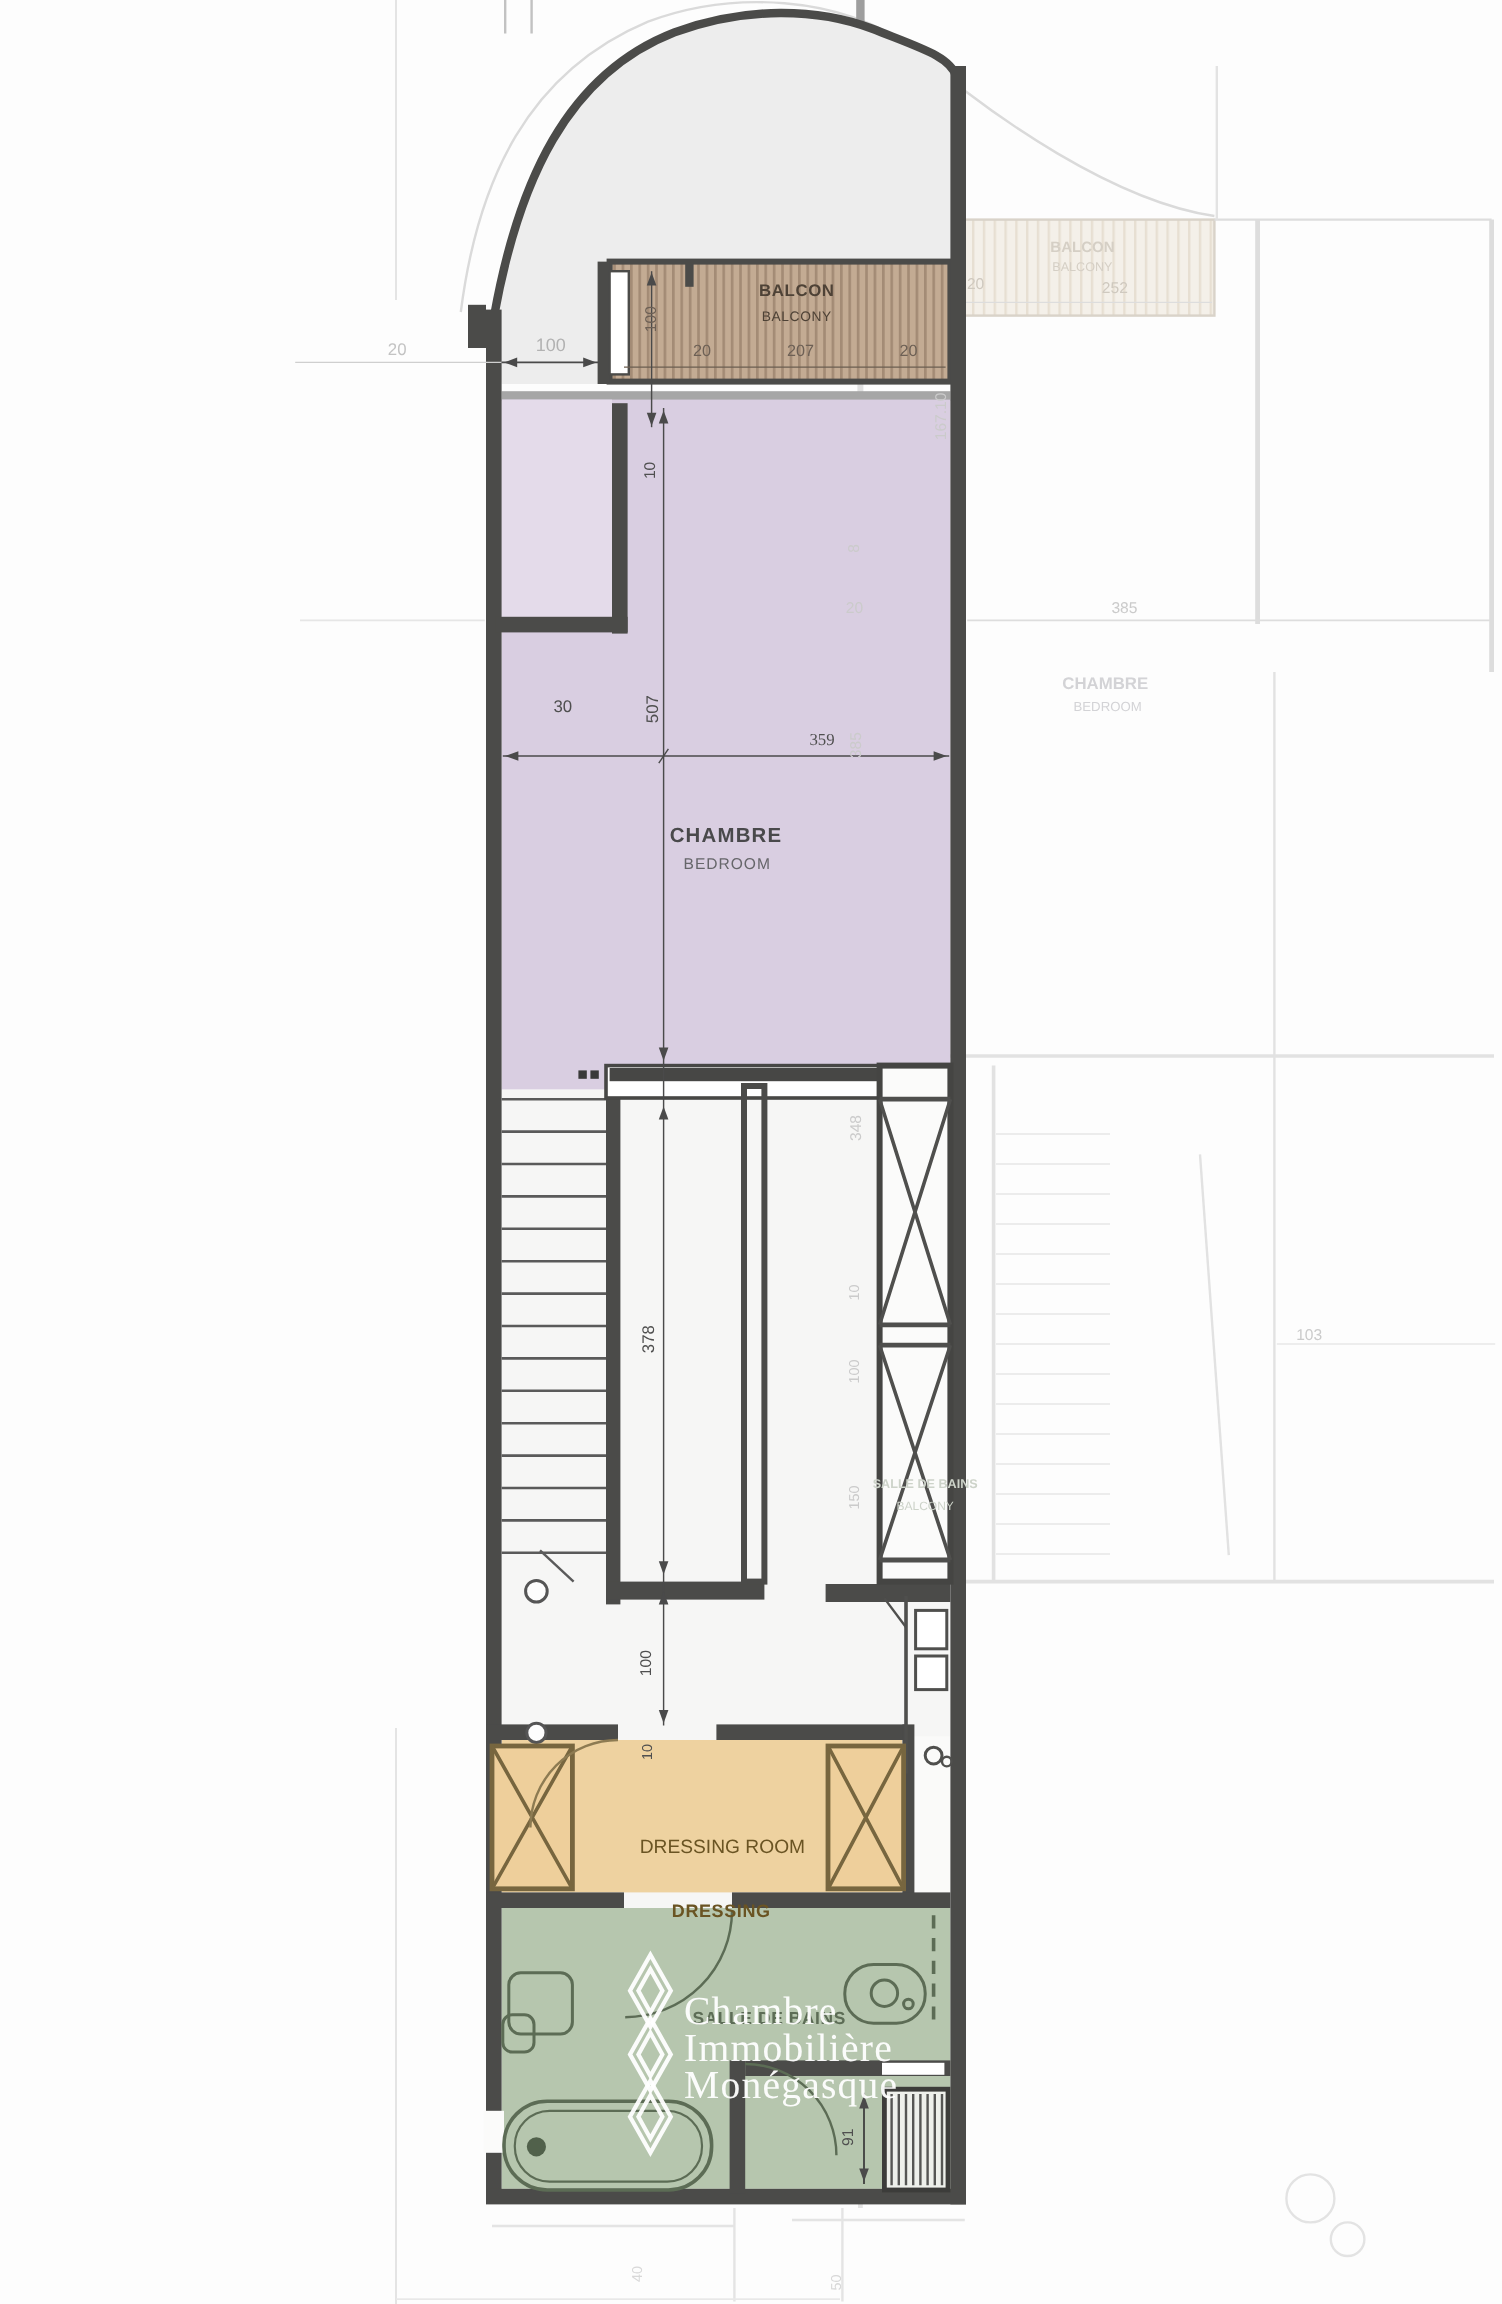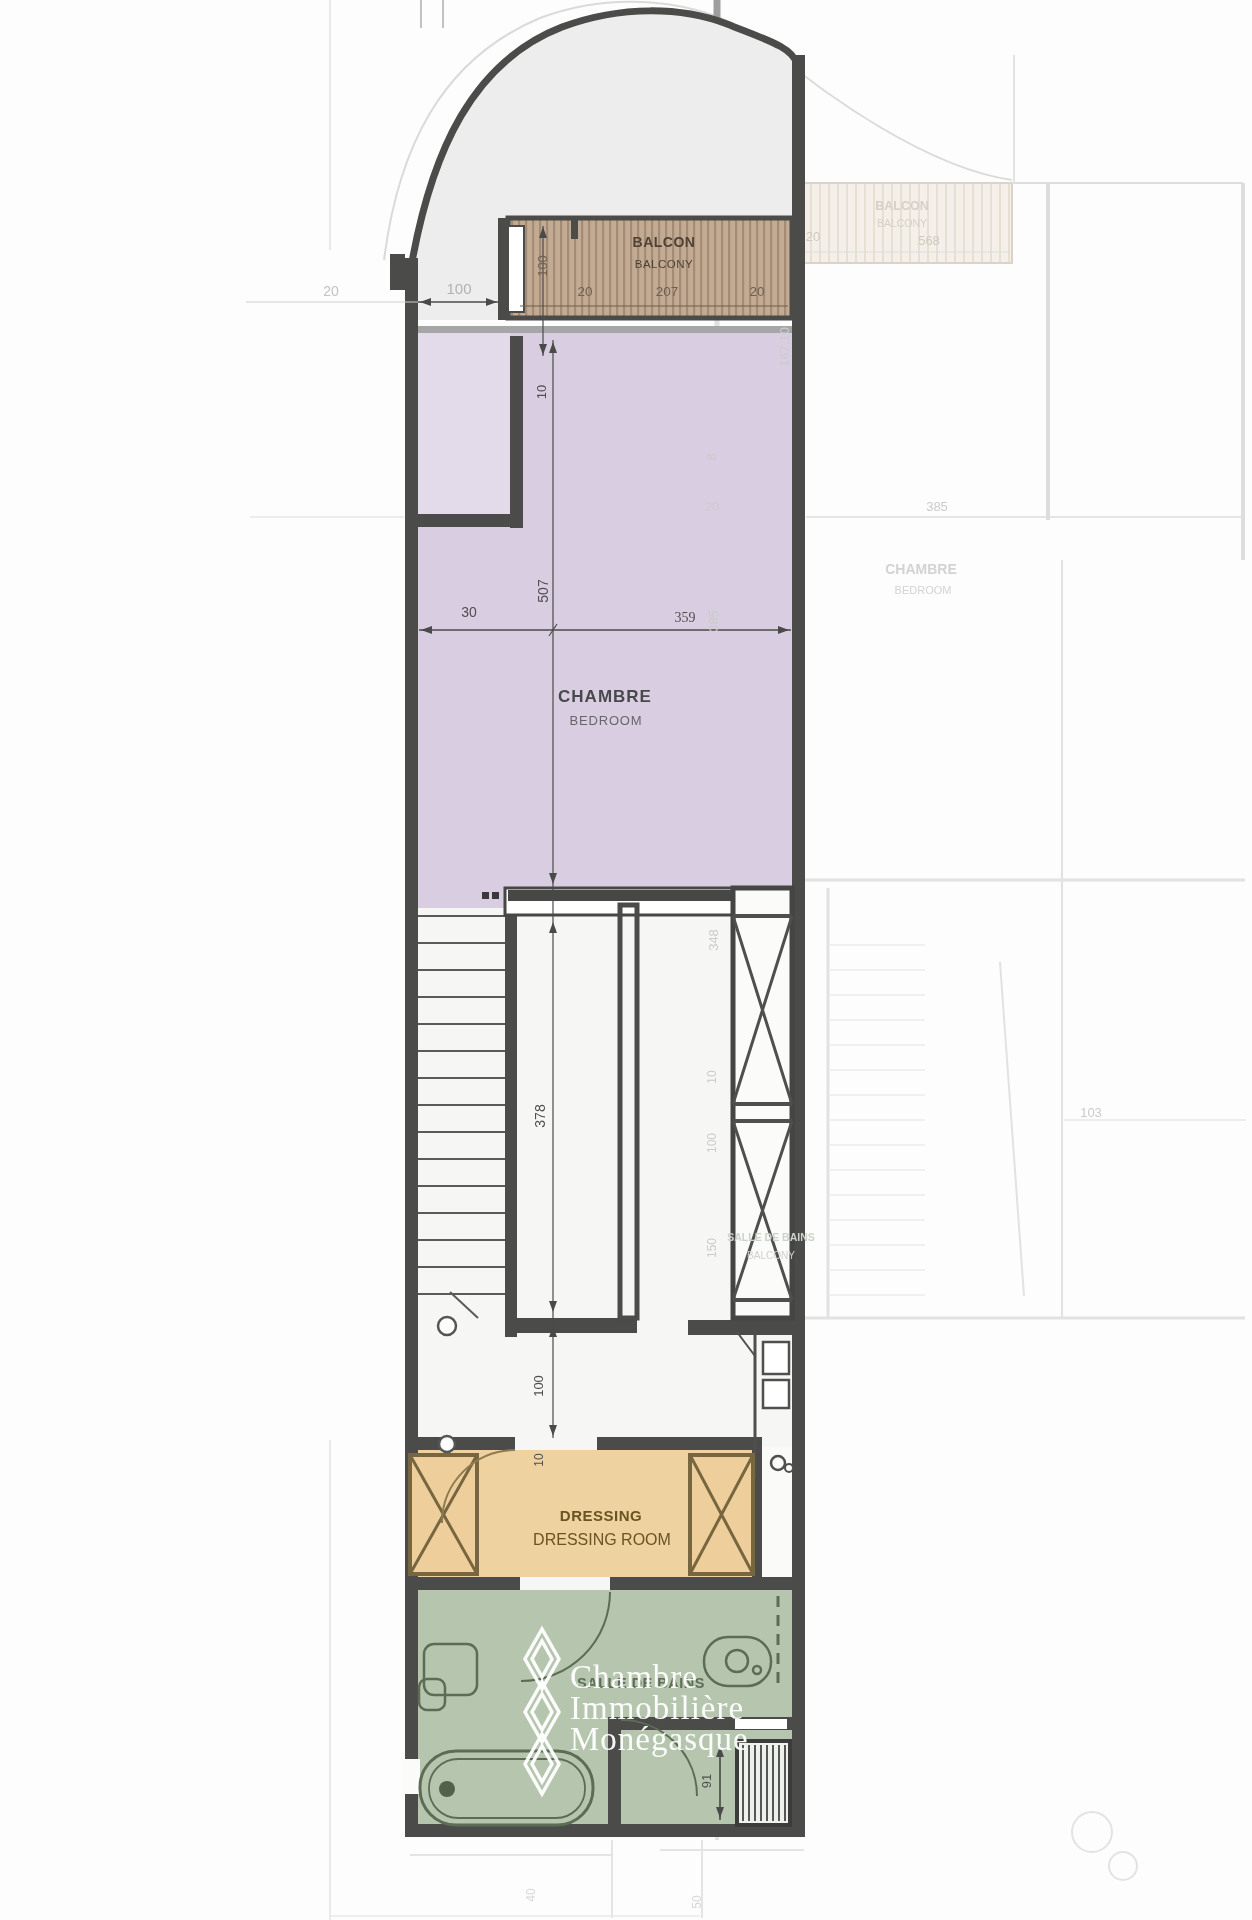--- a/index.html
+++ b/index.html
@@ -202,40 +202,40 @@
 
   <span class="t fade1" style="left:331px;top:291px;">20</span>
   <span class="t fade2" style="left:459px;top:288px;font-size:15px;">100</span>
   <span class="t dimb" style="left:585px;top:292px;">20</span>
   <span class="t dimb" style="left:667px;top:292px;">207</span>
   <span class="t dimb" style="left:757px;top:292px;">20</span>
   <span class="t rot dimb" style="left:542px;top:266px;font-size:13px;">100</span>
   <span class="t rot dim" style="left:541px;top:392px;font-size:13px;">10</span>
 
   <span class="t rot dim" style="left:543px;top:591px;">507</span>
-  <span class="t dim" style="left:469px;top:612px;text-align:right;">30</span>
+  <span class="t dim" style="left:469px;top:588px;text-align:right;">30</span>
   <span class="t dim" style="left:685px;top:618px;font-family:Liberation Serif, serif;">359</span>
 
   <span class="t room-fr" style="left:605px;top:696px;">CHAMBRE</span>
   <span class="t room-en" style="left:606px;top:720px;">BEDROOM</span>
 
   <span class="t rot dim" style="left:540px;top:1116px;">378</span>
   <span class="t rot dim" style="left:538px;top:1386px;font-size:13px;">100</span>
   <span class="t rot dim" style="left:539px;top:1460px;font-size:12px;">10</span>
 
-  <span class="t bold dress" style="left:601px;top:1515px;font-size:15px;letter-spacing:.5px;text-align:right;">DRESSING</span>
+  <span class="t bold dress" style="left:601px;top:1593px;font-size:15px;letter-spacing:.5px;text-align:right;">DRESSING</span>
   <span class="t dress" style="left:602px;top:1540px;font-size:16px;">DRESSING ROOM</span>
 
   <span class="t bath-label" style="left:641px;top:1683px;">SALLE DE BAINS</span>
   <span class="t rot dim" style="left:706px;top:1781px;font-size:13px;">91</span>
 
   <span class="t bold" style="left:902px;top:206px;font-size:12.5px;color:#d5cfc5;">BALCON</span>
   <span class="t" style="left:902px;top:223px;font-size:10.5px;color:#d5cfc5;">BALCONY</span>
   <span class="t ftan" style="left:813px;top:236px;">20</span>
-  <span class="t ftan" style="left:929px;top:240px;">568</span>
+  <span class="t ftan" style="left:929px;top:240px;">252</span>
   <span class="t rot fdim" style="left:784px;top:347px;">167.10</span>
   <span class="t rot fdim" style="left:711px;top:457px;">8</span>
   <span class="t fdim" style="left:712px;top:506px;">20</span>
   <span class="t fdim" style="left:937px;top:506px;">385</span>
   <span class="t bold ftxt" style="left:921px;top:569px;font-size:14px;">CHAMBRE</span>
   <span class="t ftxt" style="left:923px;top:590px;font-size:11px;">BEDROOM</span>
   <span class="t rot fdim" style="left:713px;top:621px;">385</span>
   <span class="t rot fdim" style="left:713px;top:940px;">348</span>
   <span class="t rot fdim" style="left:712px;top:1077px;font-size:12px;">10</span>
   <span class="t rot fdim" style="left:712px;top:1143px;font-size:12px;">100</span>

